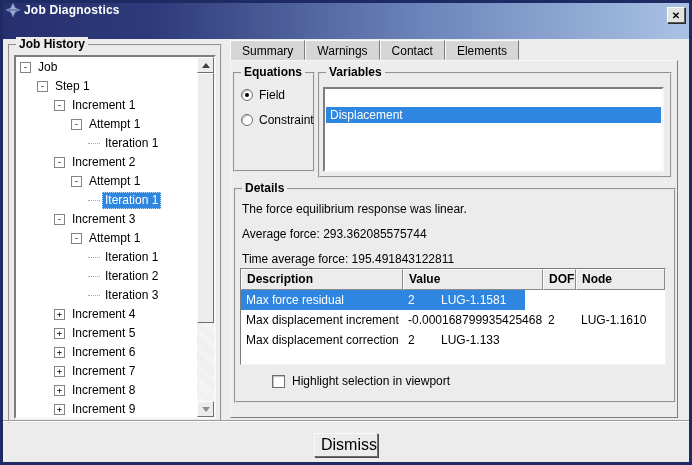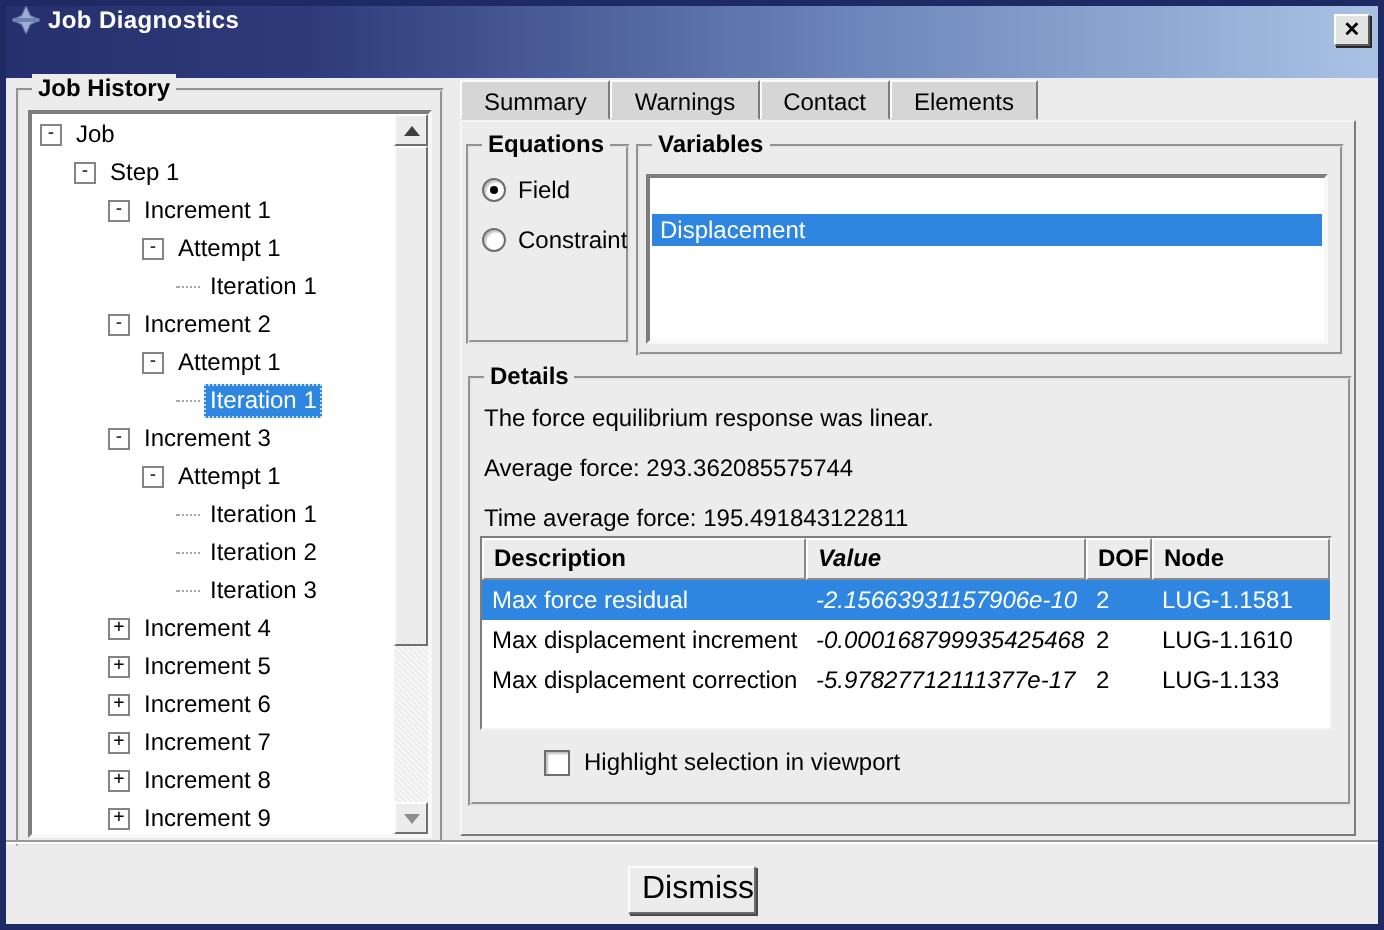--- a/index.html
+++ b/index.html
@@ -80,21 +80,21 @@
   .gb-details{left:3px; top:127px; width:442px; height:215px;}
   .detail-lines{padding:12px 6px 0 6px;}
   .detail-line{line-height:15px; margin-bottom:10px;}
 
   .res-table{position:absolute; left:4px; top:78px; width:426px; height:97px; background:#fff;
     border:1px solid; border-color:#7d7d7d #f2f2f2 #f2f2f2 #7d7d7d; overflow:hidden;}
   .tr{display:flex; width:100%;}
   .th{font-weight:bold; background:var(--face); border:1px solid;
     border-color:#fdfdfd #8a8a8a #8a8a8a #fdfdfd; height:21px; line-height:19px; padding:0 0 0 5px;}
   .td{height:20px; line-height:20px; padding:0 0 0 5px; white-space:nowrap; overflow:hidden;}
-  .c0{width:162px;} .c1{width:140px;font-style:italic;} .c2{width:33px;} .c3{width:89px;}
+  .c0{width:162px;} .c1{width:140px;} .c2{width:33px;} .c3{width:89px;}
   .tr.selected .td{background:var(--sel); color:#fff;}
 
   .check-row{position:absolute; left:8px; top:184px; display:flex; align-items:center; cursor:default;padding-left:28px;}
   .checkbox{width:13px; height:13px; background:#fff; border:1px solid #6e6e6e;
     box-shadow:inset 1px 1px 1px rgba(0,0,0,.25); margin-right:7px; flex:0 0 13px;}
 
   
   .separator{position:absolute; left:0; right:0; top:417px; height:2px;
     border-top:1px solid #9a9a9a; border-bottom:1px solid #fff;}
   .dismiss-btn{position:absolute; top:430px; left:50%; transform:translateX(-50%);
@@ -251,33 +251,31 @@
       </div>
       <div class="res-table" id="res-table">
           <div class="tr">
             <div class="th c0">Description</div>
             <div class="th c1">Value</div>
             <div class="th c2">DOF</div>
             <div class="th c3">Node</div>
           </div>
           <div class="tr selected">
             <div class="td c0">Max force residual</div>
-            <div class="td c1">-2.15663931157906e-10</div>
             <div class="td c2">2</div>
             <div class="td c3">LUG-1.1581</div>
           </div>
           <div class="tr">
             <div class="td c0">Max displacement increment</div>
             <div class="td c1">-0.000168799935425468</div>
             <div class="td c2">2</div>
             <div class="td c3">LUG-1.1610</div>
           </div>
           <div class="tr">
             <div class="td c0">Max displacement correction</div>
-            <div class="td c1">-5.97827712111377e-17</div>
             <div class="td c2">2</div>
             <div class="td c3">LUG-1.133</div>
           </div>
         </div>
       <div class="check-row">
         <span class="checkbox"></span>
         <span>Highlight selection in viewport</span>
       </div>
     </div>
 

